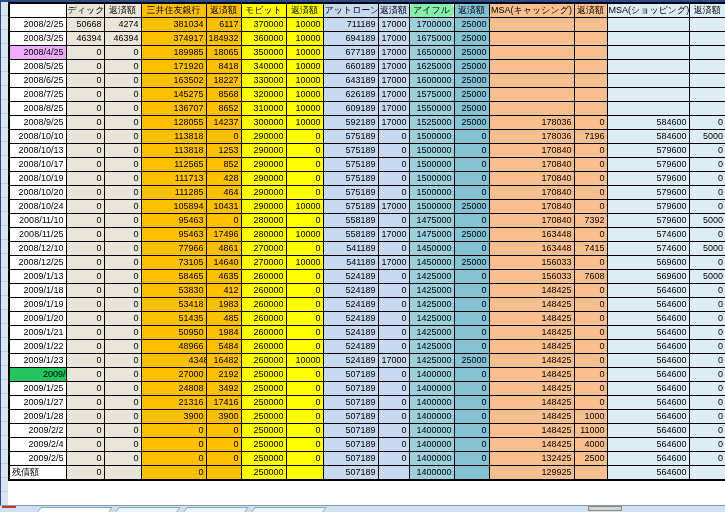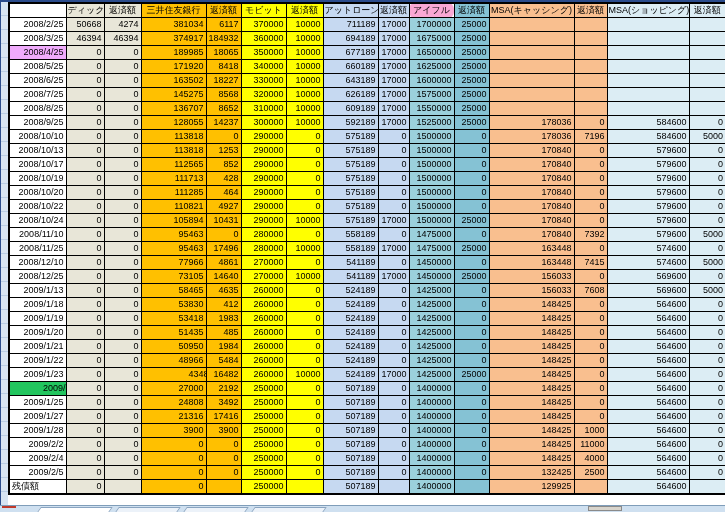--- a/index.html
+++ b/index.html
@@ -75,21 +75,21 @@
       <tr>
         <th style="background: rgb(255, 255, 255);"></th>
         <th style="background: rgb(232, 230, 216);">ディック</th>
         <th style="background: rgb(232, 230, 216);">返済額</th>
         <th style="background: rgb(255, 192, 0);">三井住友銀行</th>
         <th style="background: rgb(255, 192, 0);">返済額</th>
         <th style="background: rgb(255, 255, 0);">モビット</th>
         <th style="background: rgb(255, 255, 0);">返済額</th>
         <th style="background: rgb(198, 217, 241);">アットローン</th>
         <th style="background: rgb(198, 217, 241);">返済額</th>
-        <th style="background: #f9a8d4; border-radius: 6px;">アイフル</th>
+        <th style="background: #86efac; border-radius: 6px;">アイフル</th>
         <th style="background: rgb(133, 194, 212);">返済額</th>
         <th style="background: rgb(249, 191, 143);">MSA(キャッシング)</th>
         <th style="background: rgb(249, 191, 143);">返済額</th>
         <th style="background: rgb(220, 237, 244);">MSA(ショッピング)</th>
         <th style="background: rgb(220, 237, 244);">返済額</th>
       </tr>
     </thead>
   <tbody>
       <tr>
         <td class="num" style="background: rgb(255, 255, 255);">2008/2/25</td>
@@ -294,37 +294,20 @@
         <td class="num" style="background: rgb(249, 191, 143);">0</td>
         <td class="num" style="background: rgb(220, 237, 244);">579600</td>
         <td class="num" style="background: rgb(220, 237, 244);">0</td>
       </tr>
       <tr>
         <td class="num" style="background: rgb(255, 255, 255);">2008/10/20</td>
         <td class="num" style="background: rgb(232, 230, 216);">0</td>
         <td class="num" style="background: rgb(232, 230, 216);">0</td>
         <td class="num" style="background: rgb(255, 192, 0);">111285</td>
         <td class="num" style="background: rgb(255, 192, 0);">464</td>
-        <td class="num" style="background: rgb(255, 255, 0);">290000</td>
-        <td class="num" style="background: rgb(255, 255, 0);">0</td>
-        <td class="num" style="background: rgb(198, 217, 241);">575189</td>
-        <td class="num" style="background: rgb(198, 217, 241);">0</td>
-        <td class="num" style="background: rgb(155, 208, 220);">1500000</td>
-        <td class="num" style="background: rgb(133, 194, 212);">0</td>
-        <td class="num" style="background: rgb(249, 191, 143);">170840</td>
-        <td class="num" style="background: rgb(249, 191, 143);">0</td>
-        <td class="num" style="background: rgb(220, 237, 244);">579600</td>
-        <td class="num" style="background: rgb(220, 237, 244);">0</td>
-      </tr>
-      <tr>
-        <td class="num" style="background: rgb(255, 255, 255);">2008/10/22</td>
-        <td class="num" style="background: rgb(232, 230, 216);">0</td>
-        <td class="num" style="background: rgb(232, 230, 216);">0</td>
-        <td class="num" style="background: rgb(255, 192, 0);">110821</td>
-        <td class="num" style="background: rgb(255, 192, 0);">4927</td>
         <td class="num" style="background: rgb(255, 255, 0);">290000</td>
         <td class="num" style="background: rgb(255, 255, 0);">0</td>
         <td class="num" style="background: rgb(198, 217, 241);">575189</td>
         <td class="num" style="background: rgb(198, 217, 241);">0</td>
         <td class="num" style="background: rgb(155, 208, 220);">1500000</td>
         <td class="num" style="background: rgb(133, 194, 212);">0</td>
         <td class="num" style="background: rgb(249, 191, 143);">170840</td>
         <td class="num" style="background: rgb(249, 191, 143);">0</td>
         <td class="num" style="background: rgb(220, 237, 244);">579600</td>
         <td class="num" style="background: rgb(220, 237, 244);">0</td>

